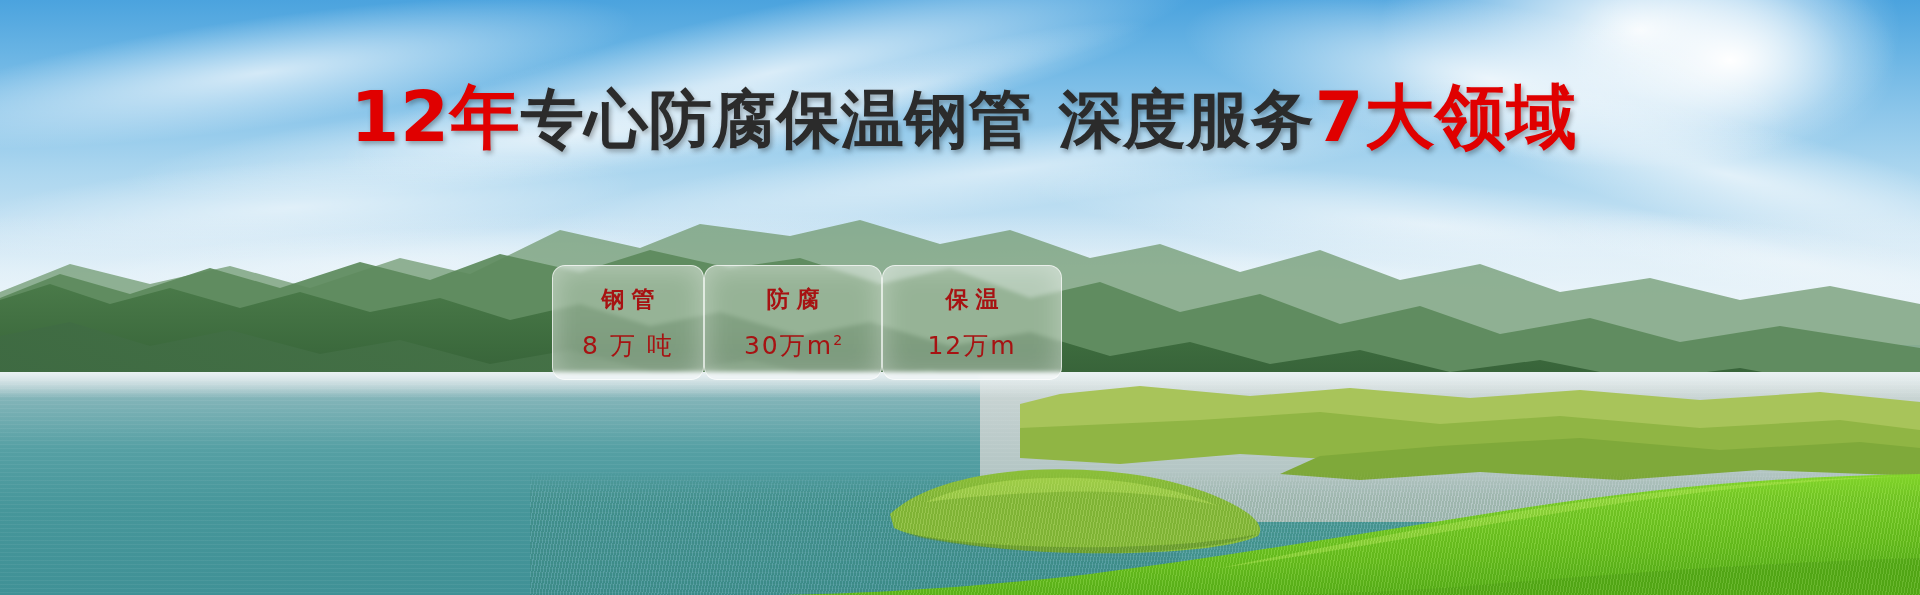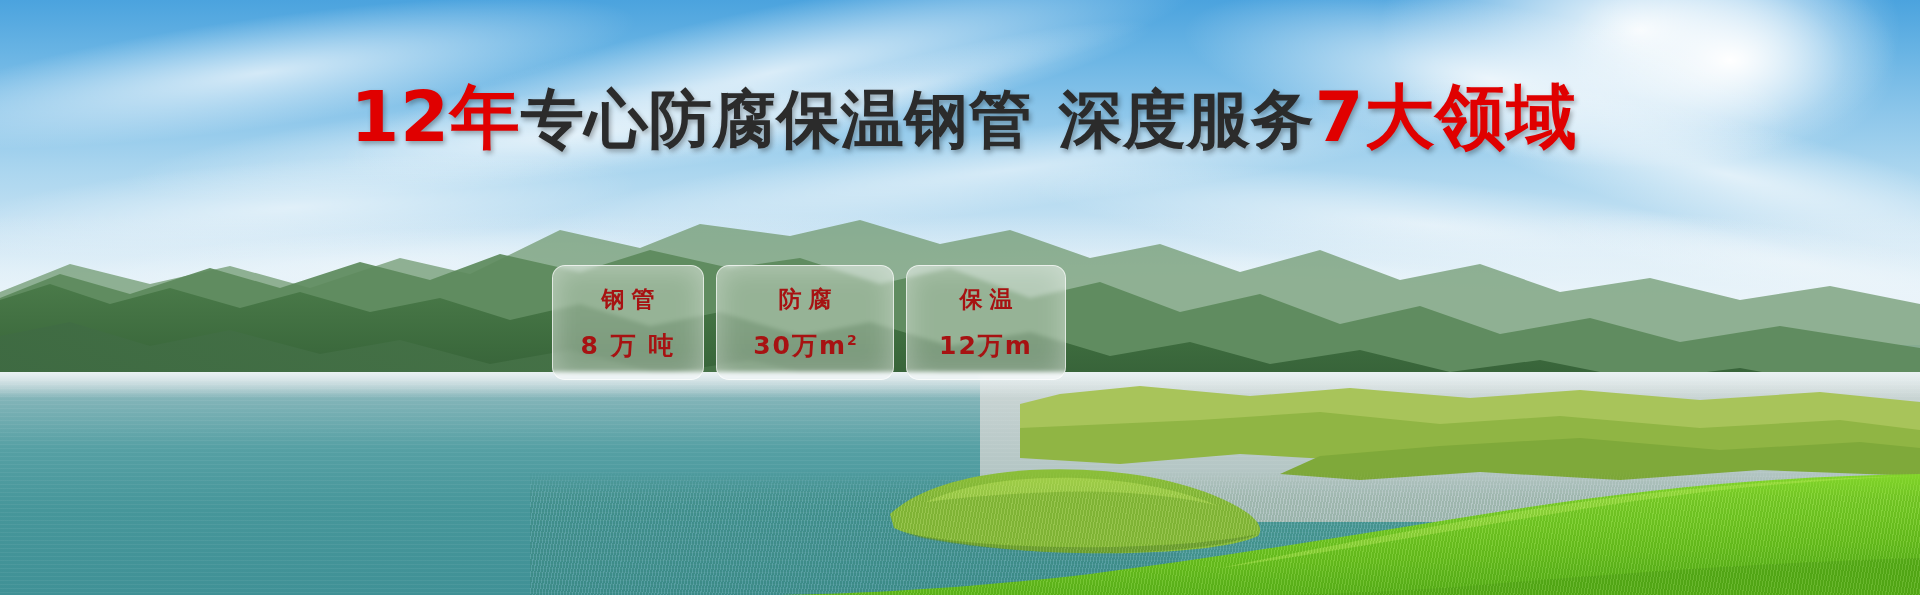--- a/index.html
+++ b/index.html
@@ -135,41 +135,41 @@
     white-space:nowrap;
     letter-spacing:1px;
     background:transparent;
     text-shadow:0 1px 2px rgba(255,255,255,0.45);
   }
   .subpill .sp-gap { display:inline-block; width:14px; }
 
   
   .cards {
     position:absolute; left:532px; top:265px;
-    display:flex; gap:12px;padding-left:20px;
+    display:flex; gap:0;padding-left:20px;
   }
   .card {
     width:152px; height:115px;
     border-radius:13px;
     border:1px solid rgba(255,255,255,0.72);
     background:rgba(255,255,255,0.34);
     backdrop-filter:blur(2px);
     display:flex; flex-direction:column;
     align-items:center; justify-content:center;
     color:#a71212;
     font-family:"DejaVu Sans", sans-serif;
     box-shadow:inset 0 0 28px rgba(255,255,255,0.35);
   }
   .card.w2 { width:178px; }
-  .card.w3 { width:160px; }
+  .card.w3 { width:180px; }
   .card-title {
     font-size:23px; font-weight:bold; letter-spacing:7px;
     text-indent:7px; margin-bottom:14px;
   }
-  .card-value { font-size:25px; font-weight:bold; letter-spacing:2px; }
+  .card-value { font-size:25px; font-weight:normal; letter-spacing:2px; }
   .card-value sup { font-size:14px; vertical-align:super; letter-spacing:0; }
 </style>
 </head>
 <body>
 
 <div id="banner">
 
   <div class="sky">
     <div class="sunglow"></div>
     <div class="cloud c1"></div>

